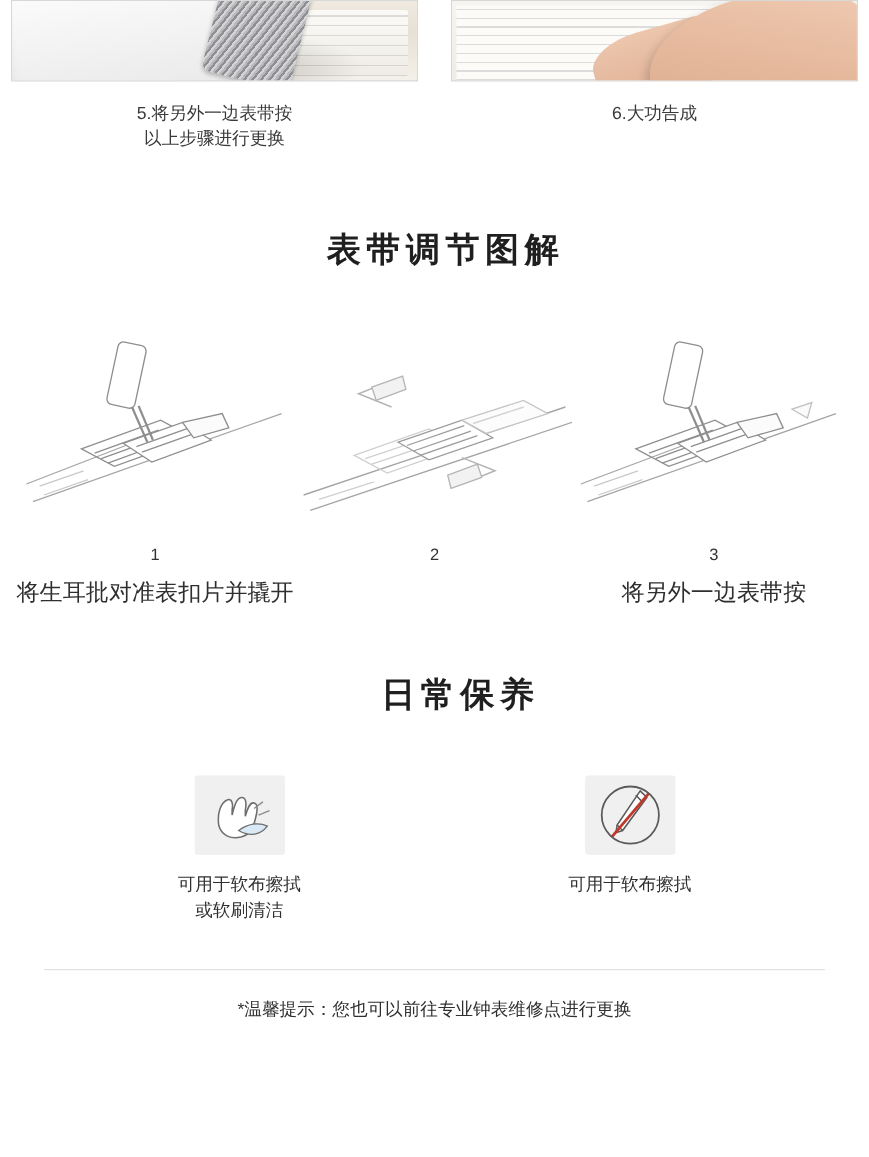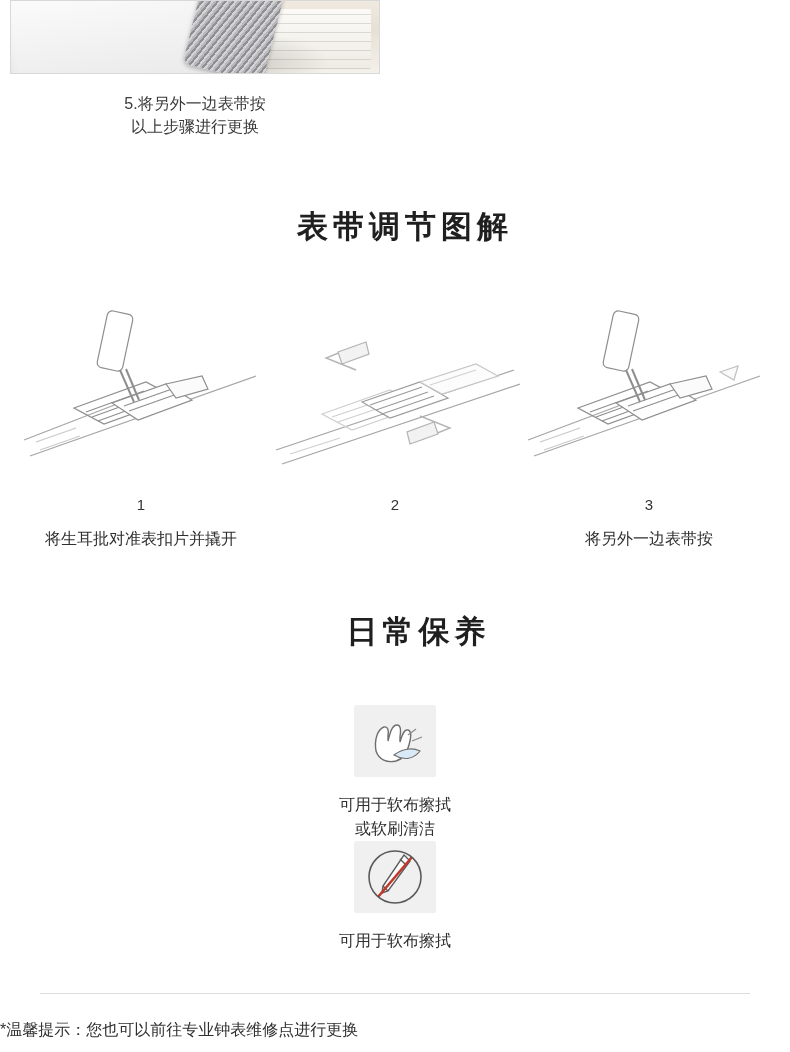--- a/index.html
+++ b/index.html
@@ -138,33 +138,32 @@
     position: relative;
     margin: 0 auto;
     width: 250px;
   }
   .step-number {
     font-size: 15px;
     color: #333;
     margin-top: 6px;
   }
   .step-caption {
-    font-size: 16px;
+    font-size: 21px;
     line-height: 24px;
     color: #2f2f2f;
     margin-top: 14px;
     white-space: pre-line;
   }
 
   
   .care-row {
     display: flex;
     margin-top: 52px;
     padding: 0 40px;
-    flex-direction: column;
   }
   .care-cell {
     flex: 1 1 33.33%;
     text-align: center;
   }
   .care-icon {
     width: 82px;
     height: 72px;
     margin: 0 auto;
     background: #f0f0f0;
@@ -179,21 +178,21 @@
     margin-top: 16px;
     white-space: pre-line;
   }
 
   
   .footer-divider {
     margin: 40px 40px 0 40px;
     border-top: 1px solid #dedede;
   }
   .footer-note {
-    text-align: left;
+    text-align: center;
     font-size: 16px;
     color: #2f2f2f;
     margin-top: 26px;
   }
 
   svg { display: block; }
 </style>
 </head>
 <body>
 
@@ -204,20 +203,29 @@
       <div class="ph1-bg"></div>
       <div class="ph1-book"></div>
       <div class="ph1-shadow"></div>
       <div class="ph1-strap"></div>
       <div class="ph1-band"></div>
     </div>
     <div class="photo-caption">5.将另外一边表带按
 以上步骤进行更换</div>
   </div>
 
+  <div class="photo-cell">
+    <div class="photo-frame">
+      <div class="ph2-bg"></div>
+      <div class="ph2-book"></div>
+      <div class="ph2-wrist"></div>
+      <div class="ph2-hand"></div>
+    </div>
+    <div class="photo-caption">6.大功告成</div>
+  </div>
 
 </div>
 
 <div class="section-title" id="strap-adjust-title">表带调节图解</div>
 
 <div class="diagram-row">
 
   <div class="diagram-cell">
     <div class="diagram-art">
       <svg width="250" height="200" viewBox="0 0 250 200">

